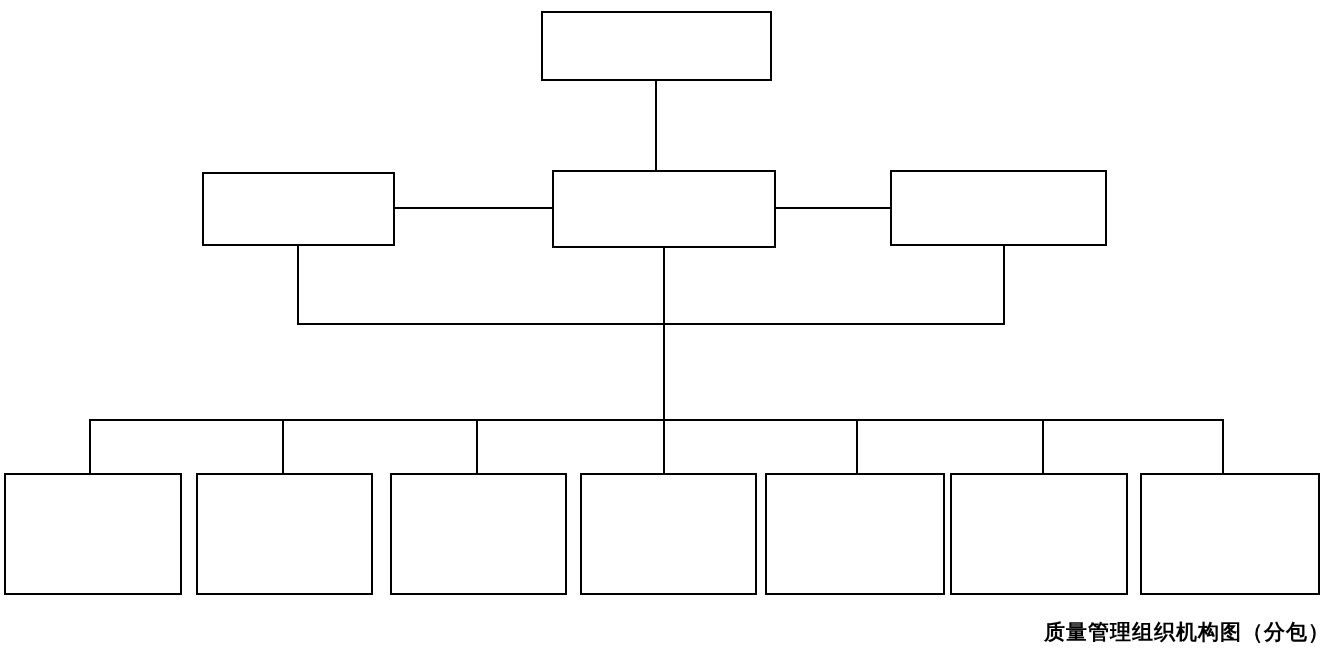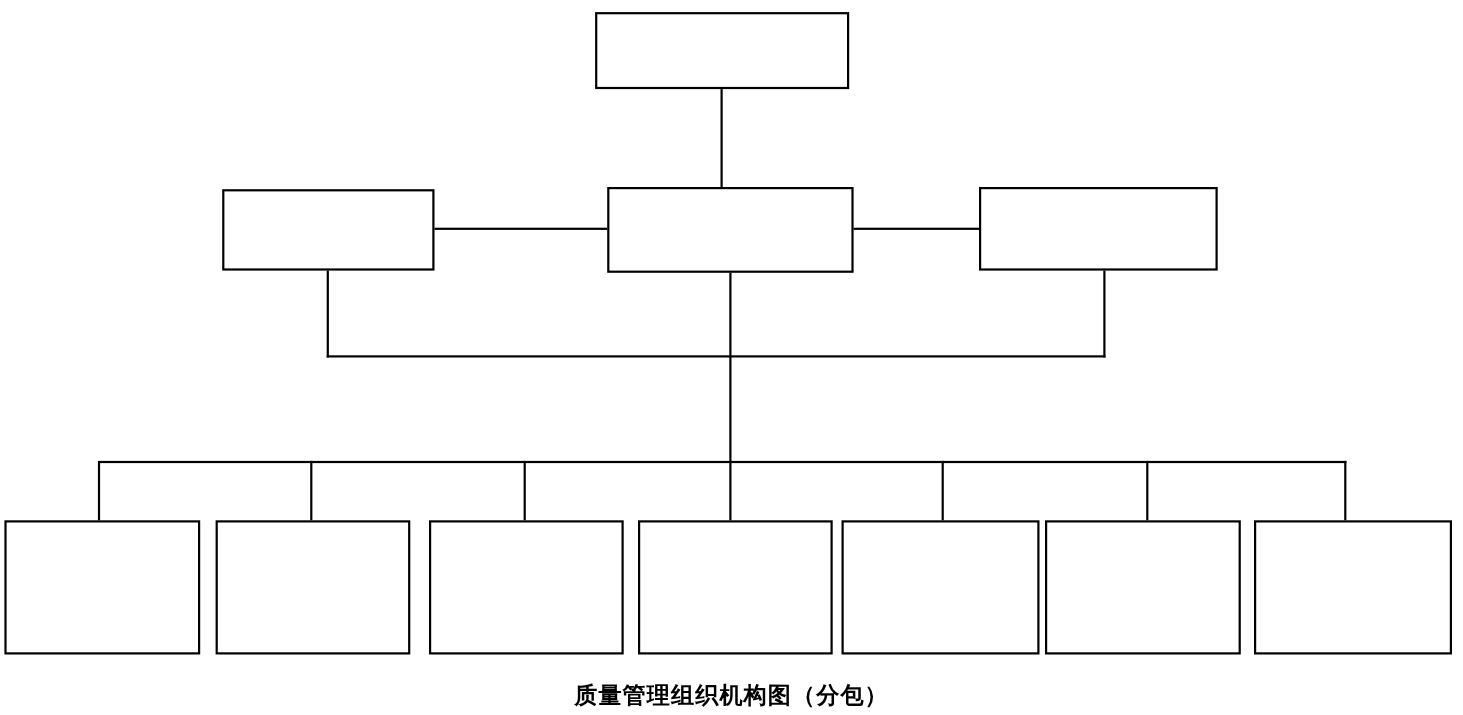--- a/index.html
+++ b/index.html
@@ -78,14 +78,14 @@
       <div class="conn conn-h" style="left: 297px; top: 323px; width: 708px; height: 2px; background: rgb(0, 0, 0);"></div>
       <div class="conn conn-v" style="left: 663px; top: 248px; width: 2px; height: 225px; background: rgb(0, 0, 0);"></div>
       <div class="conn conn-h" style="left: 90px; top: 419px; width: 1134px; height: 2px; background: rgb(0, 0, 0);"></div>
       <div class="conn conn-v" style="left: 89px; top: 419px; width: 2px; height: 54px; background: rgb(0, 0, 0);"></div>
       <div class="conn conn-v" style="left: 282px; top: 419px; width: 2px; height: 54px; background: rgb(0, 0, 0);"></div>
       <div class="conn conn-v" style="left: 476px; top: 419px; width: 2px; height: 54px; background: rgb(0, 0, 0);"></div>
       <div class="conn conn-v" style="left: 856px; top: 419px; width: 2px; height: 54px; background: rgb(0, 0, 0);"></div>
       <div class="conn conn-v" style="left: 1042px; top: 419px; width: 2px; height: 54px; background: rgb(0, 0, 0);"></div>
       <div class="conn conn-v" style="left: 1222px; top: 419px; width: 2px; height: 54px; background: rgb(0, 0, 0);"></div>
     </div>
-  <div id="chart-caption" style="top: 618px; left: 0px;">质量管理组织机构图（分包）</div>
+  <div id="chart-caption" style="top: 618px; left: 0px; text-align: right;">质量管理组织机构图（分包）</div>
 </div>
 
 </body></html>

